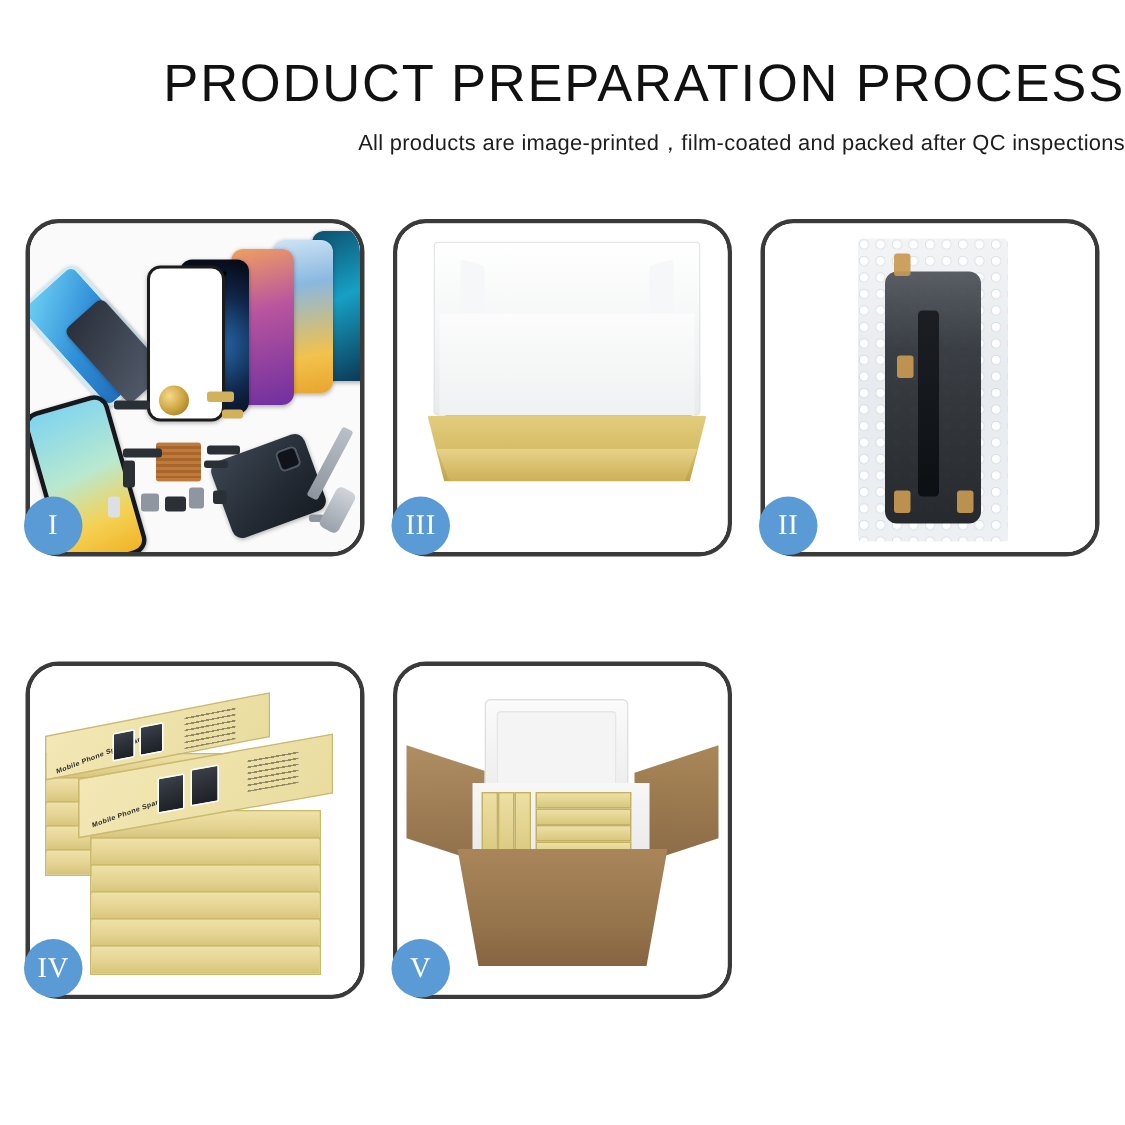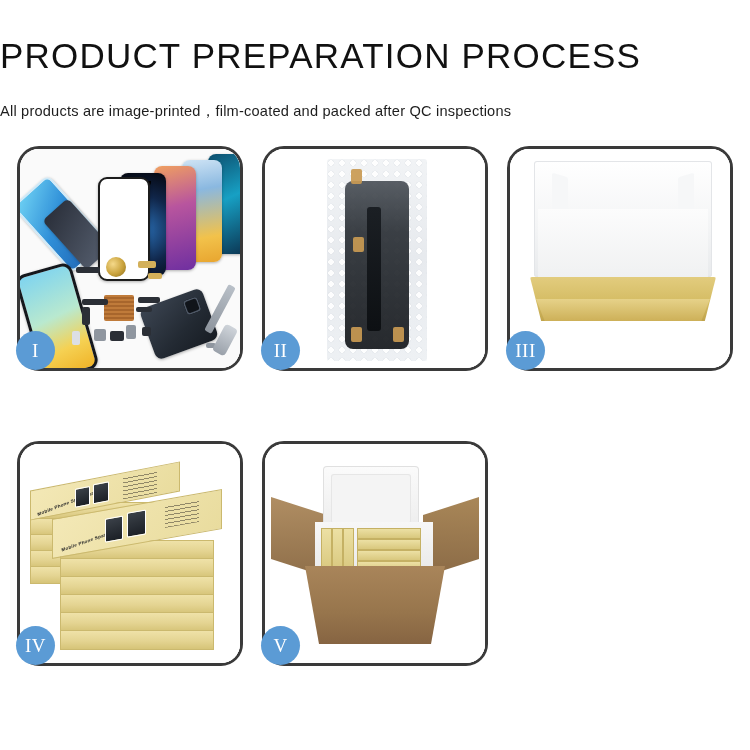--- a/index.html
+++ b/index.html
@@ -22,32 +22,32 @@
     background: #ffffff;
     box-sizing: border-box;
   }
 
   
   .header {
     position: absolute;
     top: 38px;
     left: 0;
     width: 750px;
-    text-align: left;
+    text-align: right;
   }
   .title {
     font-size: 35px;
     font-weight: 500;
     letter-spacing: 1.2px;
     color: #111111;
     line-height: 1.05;
     white-space: nowrap;
   }
   .subtitle {
-    margin-top: 27px;
+    margin-top: 11px;
     font-size: 14.6px;
     font-weight: 400;
     letter-spacing: 0.2px;
     color: #1d1d1d;
     white-space: nowrap;
   }
 
   
   .grid {
     position: absolute;
@@ -410,48 +410,48 @@
           <div class="prt l" style="left:198px;top:198px;width:8px;height:5px;"></div>
           <div class="tool"></div>
           <div class="tool-grip"></div>
         </div>
       </div>
       <div class="badge">I</div>
     </div>
 
     <div class="panel">
       <div class="panel-inner">
+        <div class="scene-tray">
+          <div class="tray-lid">
+            <div class="tray-lid-flapL"></div>
+            <div class="tray-lid-flapR"></div>
+          </div>
+          <div class="tray-foam"></div>
+          <div class="tray-fill"></div>
+          <div class="tray-base"></div>
+          <div class="tray-base-front"></div>
+        </div>
+      </div>
+      <div class="badge">III</div>
+    </div>
+
+    <div class="panel">
+      <div class="panel-inner">
         <div class="scene-bubble">
           <div class="bubble-bag">
             <div class="screen-inside"></div>
             <div class="flex-strip"></div>
             <div class="tape" style="left:24px;top:10px;"></div>
             <div class="tape" style="left:26px;top:78px;"></div>
             <div class="tape" style="left:24px;top:168px;"></div>
             <div class="tape" style="left:66px;top:168px;"></div>
           </div>
         </div>
       </div>
       <div class="badge">II</div>
-    </div>
-
-    <div class="panel">
-      <div class="panel-inner">
-        <div class="scene-tray">
-          <div class="tray-lid">
-            <div class="tray-lid-flapL"></div>
-            <div class="tray-lid-flapR"></div>
-          </div>
-          <div class="tray-foam"></div>
-          <div class="tray-fill"></div>
-          <div class="tray-base"></div>
-          <div class="tray-base-front"></div>
-        </div>
-      </div>
-      <div class="badge">III</div>
     </div>
 
     <div class="panel">
       <div class="panel-inner">
         <div class="scene-stack">
 
           <div class="sbox" style="left:10px;top:58px;width:122px;height:16px;"></div>
           <div class="sbox" style="left:10px;top:74px;width:122px;height:16px;"></div>
           <div class="sbox" style="left:10px;top:90px;width:122px;height:16px;"></div>
           <div class="sbox" style="left:10px;top:106px;width:122px;height:16px;"></div>

